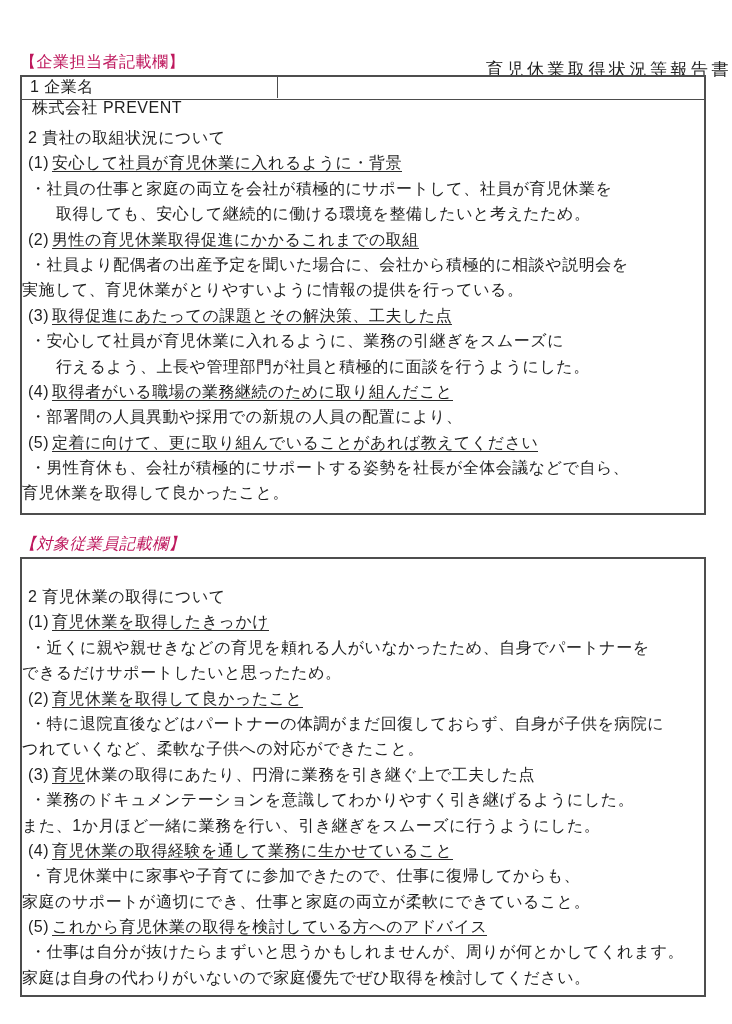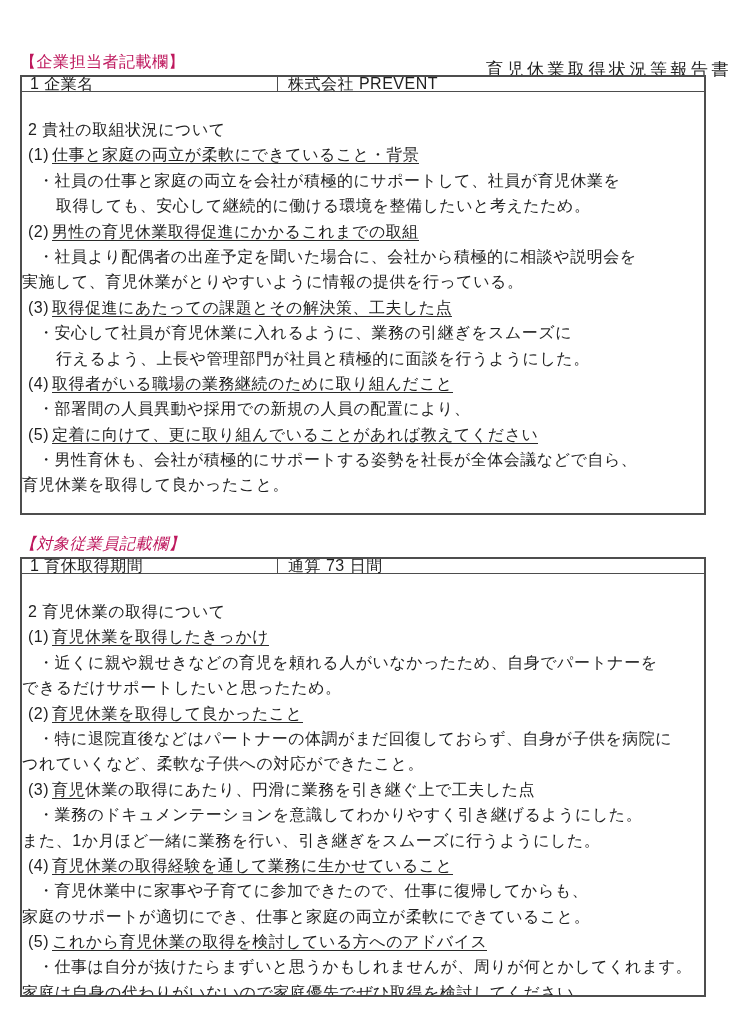--- a/index.html
+++ b/index.html
@@ -26,22 +26,22 @@
 
   .tbl {
     position: absolute; left: 20px; width: 686px;
     border: 2px solid #4d4d4d; box-sizing: border-box;
     background: #fff; overflow: hidden;
   }
   #company-tbl { top: 75px; height: 440px; }
   #employee-tbl { top: 557px; height: 440px; }
 
   .row1 {
-    display: flex; height: 15px;
-    border-bottom: 1.5px solid #4d4d4d; box-sizing: border-box;
+    display: flex; height: 23px;
+    border-bottom: 1.5px solid #4d4d4d; box-sizing: border-box; flex-direction: column;
   }
   .cell-l {
     width: 256px; box-sizing: border-box;
     border-right: 1.5px solid #4d4d4d;
     padding-left: 8px;
     display: flex; align-items: center;
     font-size: 16px; letter-spacing: 0.5px;
   }
   .cell-r {
     flex: 1; padding-left: 10px;
@@ -49,21 +49,21 @@
     font-size: 16px; letter-spacing: 0.5px;
   }
 
   .rowbody { padding-top: 1px; margin-top: 24px; }
   .ln {
     line-height: 25.4px; height: 25.4px;
     font-size: 16px; letter-spacing: 0.5px;
     white-space: nowrap; overflow: hidden;
   }
   .pl-plain  { padding-left: 6px; }
-  .pl-bullet { padding-left: 16px; }
+  .pl-bullet { padding-left: 8px; }
   .pl-cont1  { }
   .pl-cont2  { padding-left: 34px; }
 
   .num { margin-right: 3px; }
   .hd-u { border-bottom: 1px solid #2a2a2a; }
 </style>
 </head>
 <body>
 
 <div class="page">
@@ -72,44 +72,40 @@
 
   <div class="bracket-heading" id="company-bracket">【企業担当者記載欄】</div>
 
   <div class="tbl" id="company-tbl">
     <div class="row1">
       <div class="cell-l">1 企業名</div>
       <div class="cell-r">株式会社 PREVENT</div>
     </div>
     <div class="rowbody" id="company-body">
         <div class="ln pl-plain">2 貴社の取組状況について</div>
-        <div class="ln pl-plain"><span class="num">(1)</span><span class="hd-u">仕事と家庭の両立が柔軟にできていること・背景</span></div>
+        <div class="ln pl-plain"><span class="num">(1)</span><span class="hd-u">安心して社員が育児休業に入れるように・背景</span></div>
         <div class="ln pl-bullet">・社員の仕事と家庭の両立を会社が積極的にサポートして、社員が育児休業を</div>
         <div class="ln pl-cont2">取得しても、安心して継続的に働ける環境を整備したいと考えたため。</div>
         <div class="ln pl-plain"><span class="num">(2)</span><span class="hd-u">男性の育児休業取得促進にかかるこれまでの取組</span></div>
         <div class="ln pl-bullet">・社員より配偶者の出産予定を聞いた場合に、会社から積極的に相談や説明会を</div>
         <div class="ln pl-cont1">実施して、育児休業がとりやすいように情報の提供を行っている。</div>
         <div class="ln pl-plain"><span class="num">(3)</span><span class="hd-u">取得促進にあたっての課題とその解決策、工夫した点</span></div>
         <div class="ln pl-bullet">・安心して社員が育児休業に入れるように、業務の引継ぎをスムーズに</div>
         <div class="ln pl-cont2">行えるよう、上長や管理部門が社員と積極的に面談を行うようにした。</div>
         <div class="ln pl-plain"><span class="num">(4)</span><span class="hd-u">取得者がいる職場の業務継続のために取り組んだこと</span></div>
         <div class="ln pl-bullet">・部署間の人員異動や採用での新規の人員の配置により、</div>
         <div class="ln pl-plain"><span class="num">(5)</span><span class="hd-u">定着に向けて、更に取り組んでいることがあれば教えてください</span></div>
         <div class="ln pl-bullet">・男性育休も、会社が積極的にサポートする姿勢を社長が全体会議などで自ら、</div>
         <div class="ln pl-cont1">育児休業を取得して良かったこと。</div>
       </div>
   </div>
 
   <div class="bracket-heading" id="employee-bracket">【対象従業員記載欄】</div>
 
   <div class="tbl" id="employee-tbl">
-    <div class="row1">
-      <div class="cell-l">1 育休取得期間</div>
-      <div class="cell-r">通算 73 日間</div>
-    </div>
     <div class="rowbody" id="employee-body">
         <div class="ln pl-plain">2 育児休業の取得について</div>
         <div class="ln pl-plain"><span class="num">(1)</span><span class="hd-u">育児休業を取得したきっかけ</span></div>
         <div class="ln pl-bullet">・近くに親や親せきなどの育児を頼れる人がいなかったため、自身でパートナーを</div>
         <div class="ln pl-cont1">できるだけサポートしたいと思ったため。</div>
         <div class="ln pl-plain"><span class="num">(2)</span><span class="hd-u">育児休業を取得して良かったこと</span></div>
         <div class="ln pl-bullet">・特に退院直後などはパートナーの体調がまだ回復しておらず、自身が子供を病院に</div>
         <div class="ln pl-cont1">つれていくなど、柔軟な子供への対応ができたこと。</div>
         <div class="ln pl-plain"><span class="num">(3)</span><span class="hd-u">育児</span><span>休業の取得にあたり、円滑に業務を引き継ぐ上で工夫した点</span></div>
         <div class="ln pl-bullet">・業務のドキュメンテーションを意識してわかりやすく引き継げるようにした。</div>

